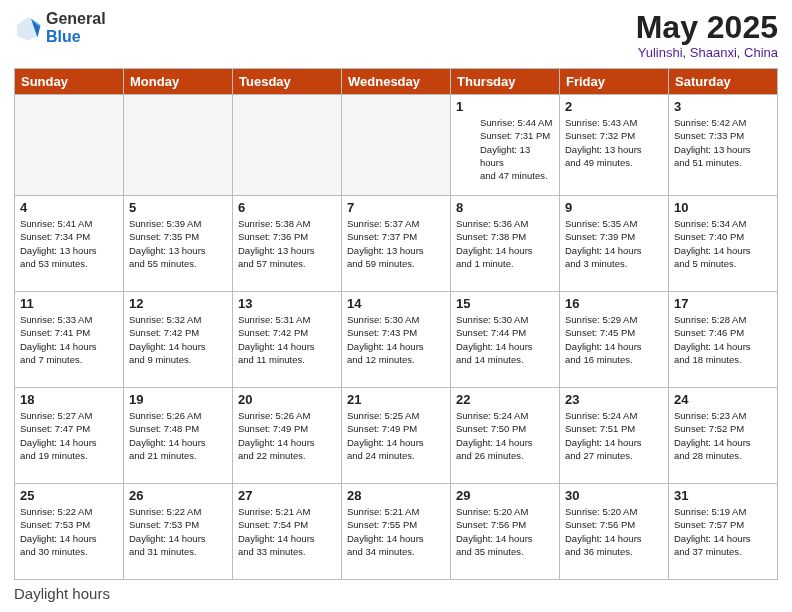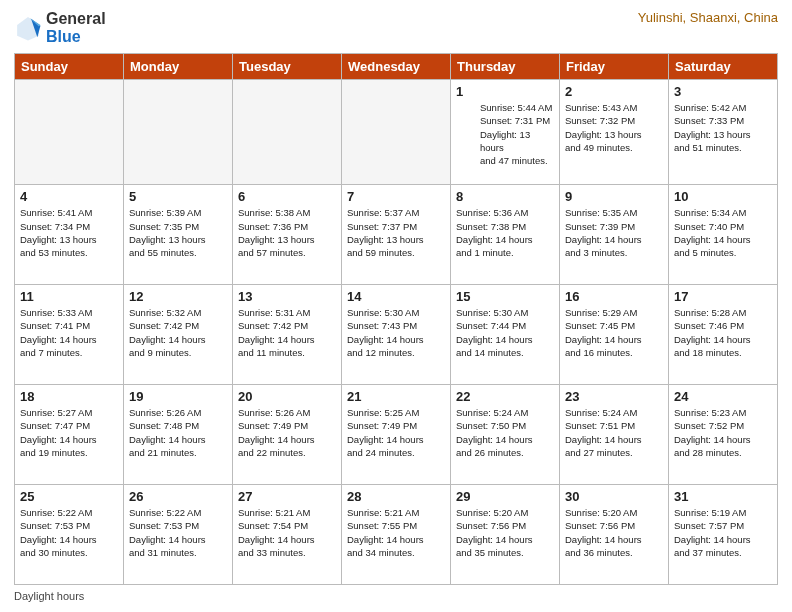--- a/index.html
+++ b/index.html
@@ -44,21 +44,21 @@
       text-align: right;
     }
     .month-title {
       font-size: 32px;
       font-weight: bold;
       color: #222;
       line-height: 1.1;
     }
     .subtitle {
       font-size: 13px;
-      color: #a16207;
+      color: #4c1d95;
     }
     .calendar {
       flex: 1;
       border: 1px solid #bbb;
       border-collapse: collapse;
       width: 100%;
       table-layout: fixed;
     }
     .calendar th {
       background-color: #c2410c;
@@ -86,41 +86,42 @@
       margin-bottom: 2px;
       display: block;
     }
     .day-info {
       font-size: 9.5px;
       line-height: 1.4;
       color: #222;
     }
     .footer {
       margin-top: 5px;
-      font-size: 11px;
+      font-size: 15px;
       color: #444;
     }
   </style>
 </head>
 <body>
 
 <div class="page">
   <div class="header">
     <div class="logo">
       <svg class="logo-icon" viewBox="0 0 36 36">
         <polygon points="18,4 32,14 32,28 18,34 4,28 4,14" fill="#1a6fc4" opacity="0.15"></polygon>
         <polygon points="22,6 34,15 30,30" fill="#1a6fc4"></polygon>
         <polygon points="20,5 34,14 32,16" fill="#5aaae0"></polygon>
       </svg>
       <div class="logo-text">
         <div><span class="general">General</span></div>
         <div><span class="blue">Blue</span></div>
       </div>
     </div>
     <div class="title-block">
+      <div class="month-title">May 2025</div>
       <div class="subtitle">Yulinshi, Shaanxi, China</div>
     </div>
   </div>
 
   <table class="calendar">
     <thead>
       <tr>
       <th>Sunday</th>
           <th>Monday</th>
           <th>Tuesday</th>

